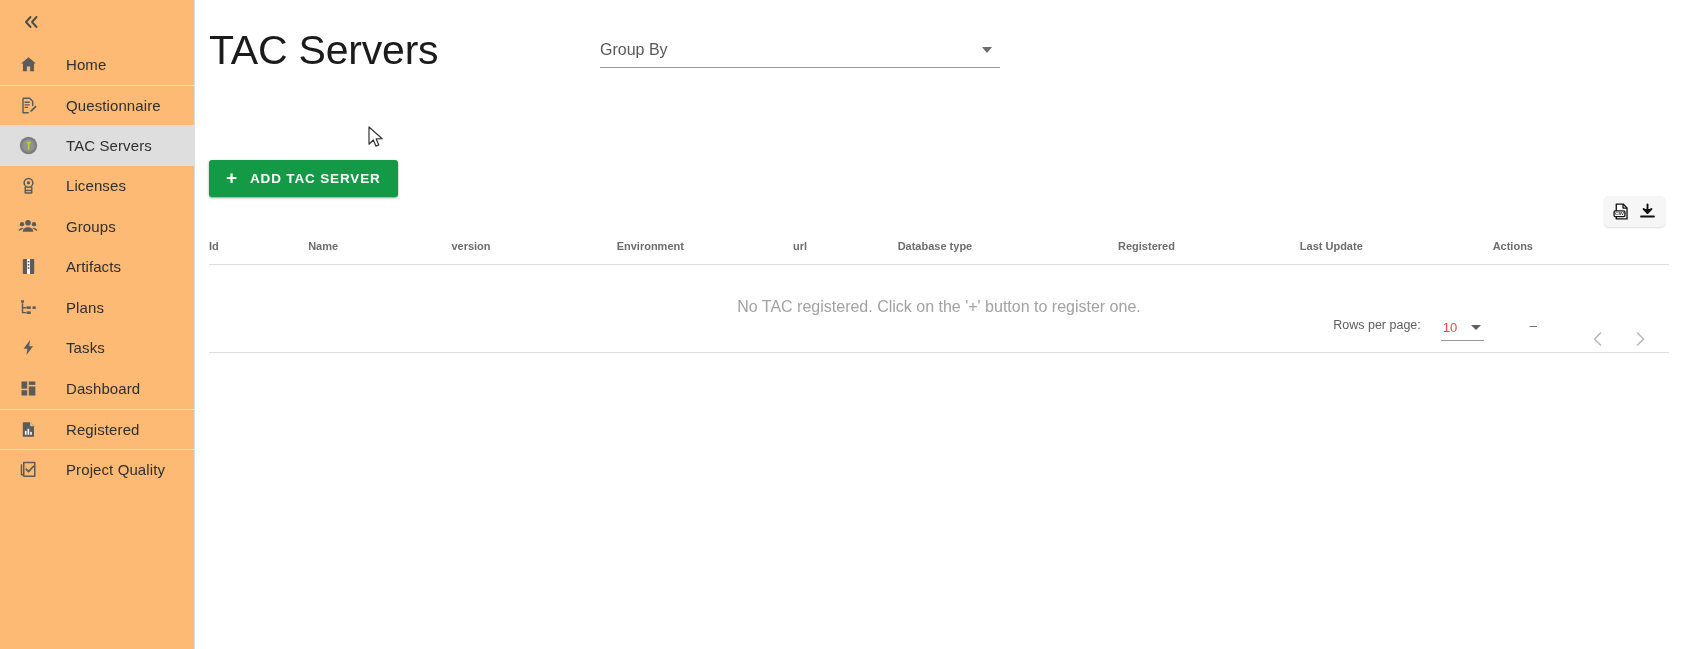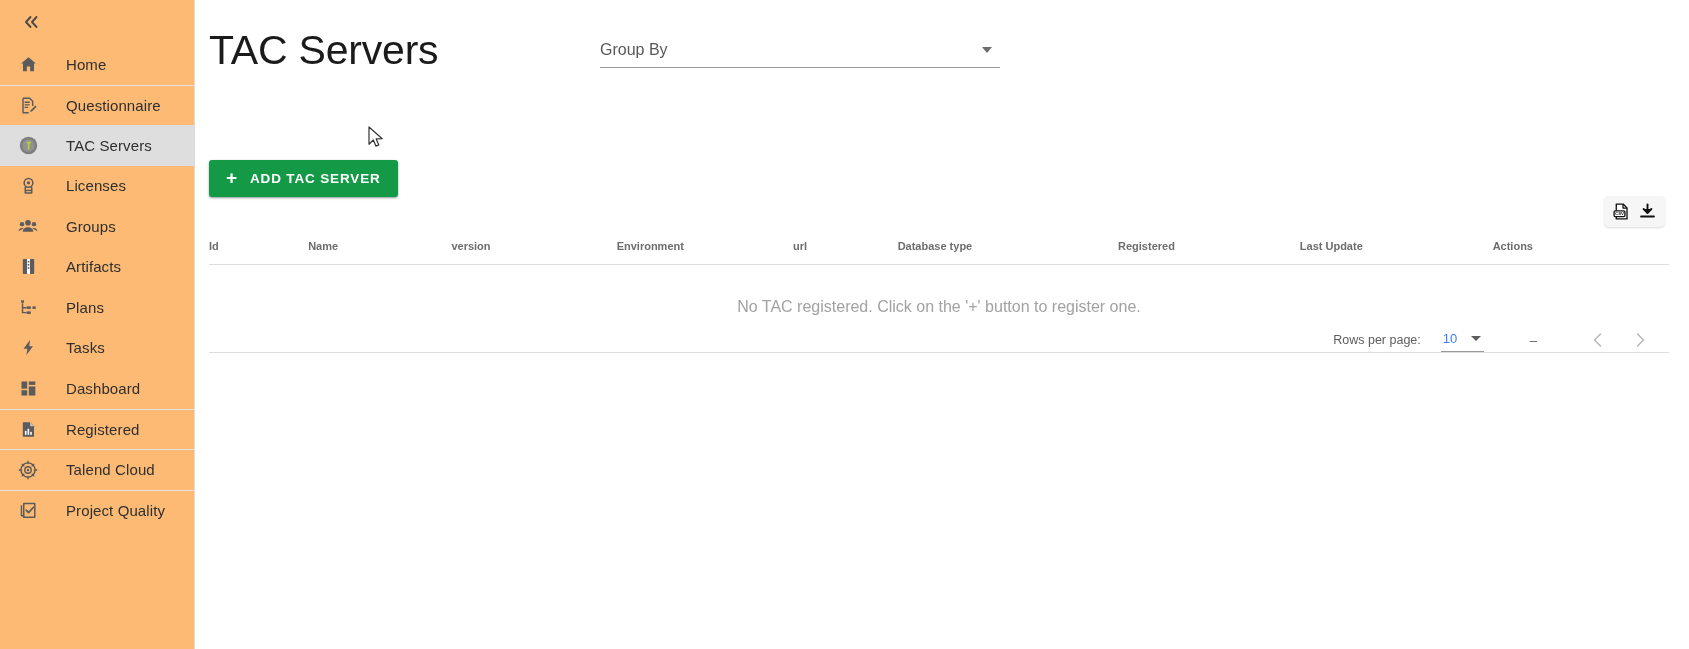--- a/index.html
+++ b/index.html
@@ -247,36 +247,36 @@
     padding: 33px 0 36px 0;
     border-bottom: 1px solid #dedede;
   }
 
   
   .pagination {
     position: absolute;
     top: 318px;
     right: 28px;
     display: flex;
-    align-items: center;
+    align-items: flex-start;
     height: 44px;
     font-size: 12.5px;
     color: #5d5d5d;
   }
   .rows-label { margin-right: 20px; white-space: nowrap; }
   .rows-select {
     position: relative;
     display: flex;
     align-items: center;
     border-bottom: 1px solid #9a9a9a;
     padding: 2px 2px 5px 2px;
     min-width: 43px;
     cursor: pointer;
   }
-  .rows-value { font-size: 13px; color: #3b82f6; margin-right: 14px; }
+  .rows-value { font-size: 13px; color: #ef4444; margin-right: 14px; }
   .rows-arrow {
     width: 0; height: 0;
     border-left: 5px solid transparent;
     border-right: 5px solid transparent;
     border-top: 5.5px solid #5e5e5e;
   }
   .range-text {
     margin: 0 40px 0 46px;
     color: #5d5d5d;
     font-size: 13px;
@@ -416,31 +416,20 @@
           <span class="nav-icon">
             <svg width="19" height="19" viewBox="0 0 20 20">
               <path d="M4.0 2.3h7.6l4.2 4.2v11.2H4.0z" fill="#5b5b5b"></path>
               <path d="M11.6 2.3v4.2h4.2z" fill="#bfbfbf"></path>
               <rect x="6.2" y="11.4" width="1.7" height="4.2" fill="#ffffff"></rect>
               <rect x="9.0" y="9.2" width="1.7" height="6.4" fill="#ffffff"></rect>
               <rect x="11.8" y="12.5" width="1.7" height="3.1" fill="#ffffff"></rect>
             </svg>
           </span>
           <span class="nav-label">Registered</span>
-        </div>
-        <div class="nav-item sep-top">
-          <span class="nav-icon">
-            <svg width="20" height="20" viewBox="0 0 20 20" fill="none">
-              <circle cx="10" cy="10" r="7.1" stroke="#5b5b5b" stroke-width="1.4"></circle>
-              <circle cx="10" cy="10" r="3.2" stroke="#5b5b5b" stroke-width="1.4"></circle>
-              <circle cx="10" cy="10" r="1.2" fill="#5b5b5b"></circle>
-              <path d="M10 1.2v2.4M10 16.4v2.4M1.2 10h2.4M16.4 10h2.4M4.2 4.2l1.7 1.7M14.1 14.1l1.7 1.7M15.8 4.2l-1.7 1.7M5.9 14.1l-1.7 1.7" stroke="#5b5b5b" stroke-width="1.3" stroke-linecap="round"></path>
-            </svg>
-          </span>
-          <span class="nav-label">Talend Cloud</span>
         </div>
         <div class="nav-item sep-top">
           <span class="nav-icon">
             <svg width="19" height="19" viewBox="0 0 20 20" fill="none">
               <path d="M2.6 4.6v11.0h2.2" stroke="#5b5b5b" stroke-width="1.5" stroke-linejoin="round"></path>
               <rect x="5.0" y="2.6" width="11.6" height="14.6" stroke="#5b5b5b" stroke-width="1.6" stroke-linejoin="round"></rect>
               <path d="M7.6 9.6l2.4 2.6 5.0-5.4" stroke="#5b5b5b" stroke-width="1.8" stroke-linecap="round" stroke-linejoin="round"></path>
             </svg>
           </span>
           <span class="nav-label">Project Quality</span>

